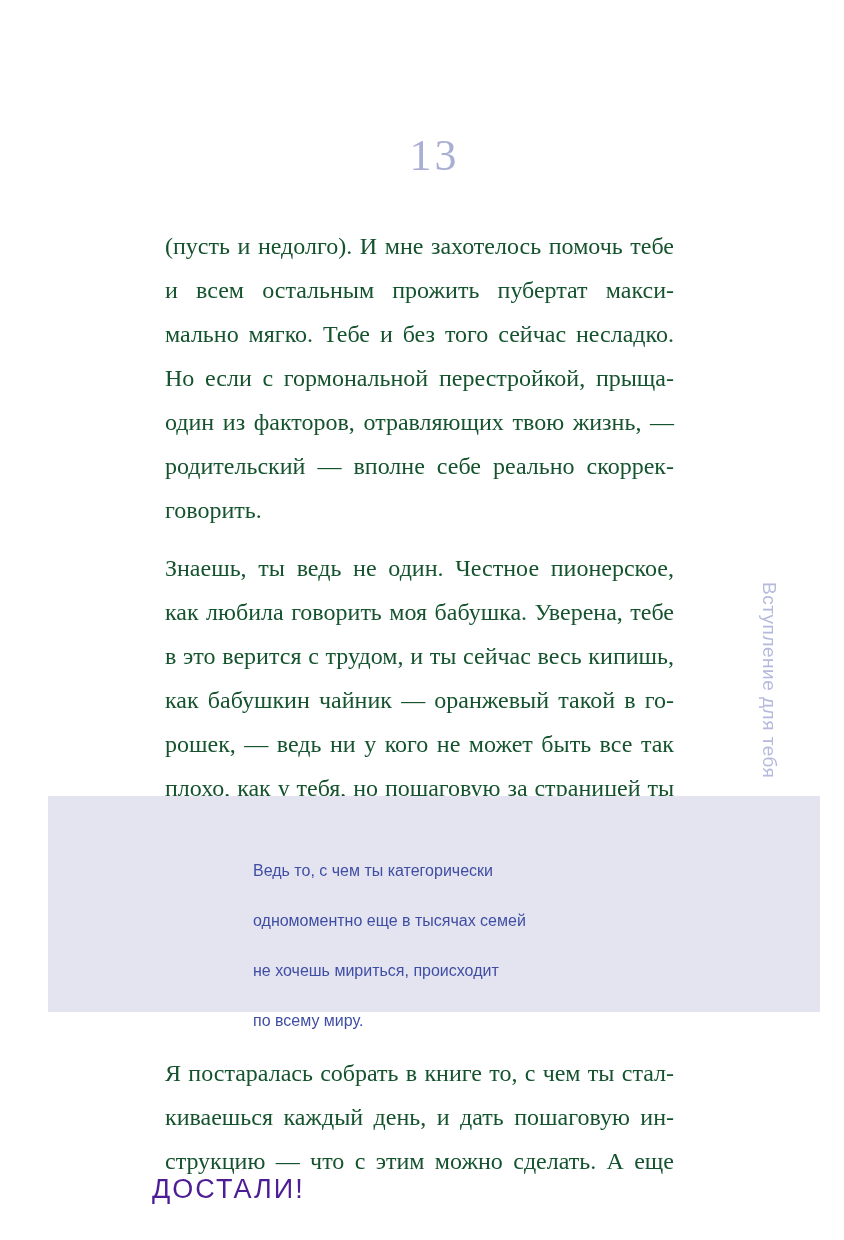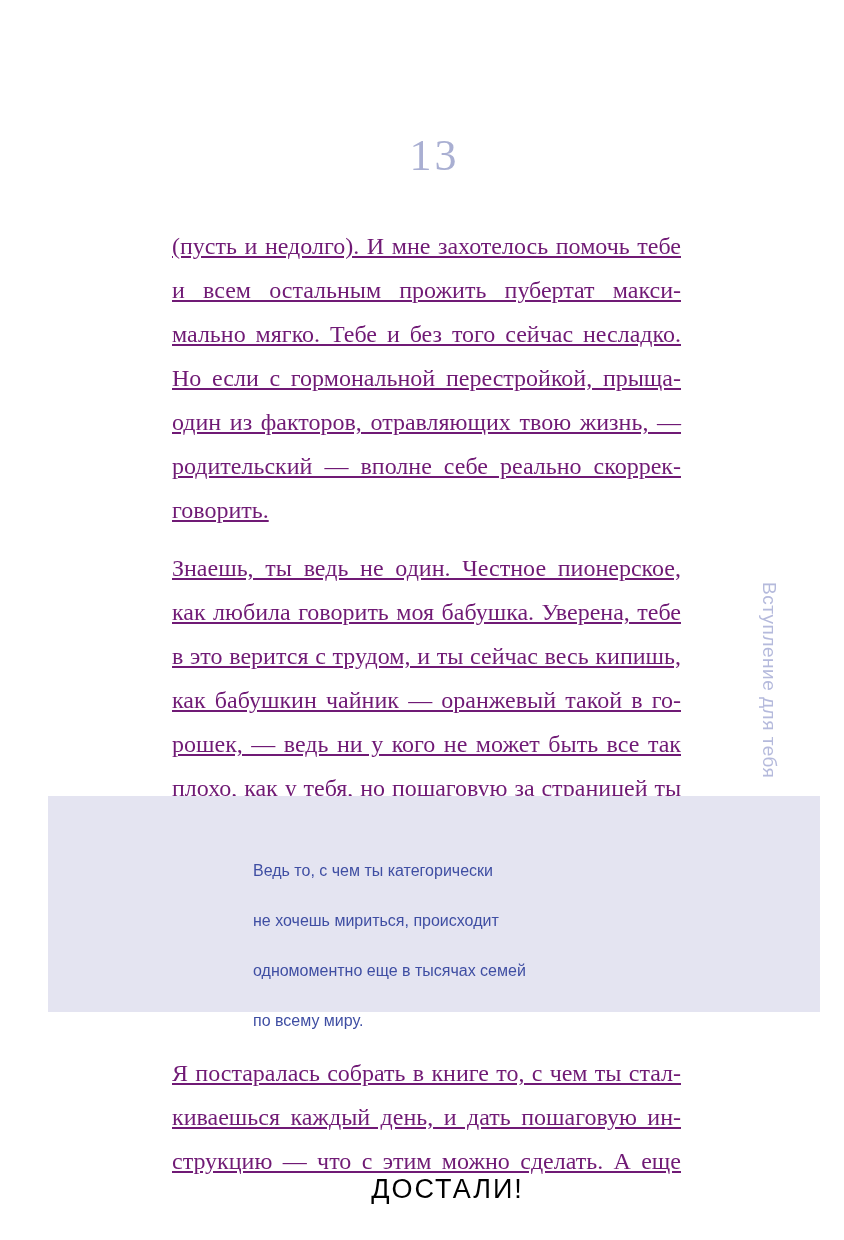--- a/index.html
+++ b/index.html
@@ -20,26 +20,25 @@
     text-align: center;
     font-family: "Liberation Serif", serif;
     font-size: 44px;
     font-weight: 400;
     color: #a9afd2;
     letter-spacing: 3px;
     line-height: 44px;
   }
   .body-col {
     position: absolute;
-    left: 112px;
+    left: 105px;
     width: 533px;
-    color: #701a75;
+    color: #14532d;
     font-size: 24px;
     line-height: 32px;
-    text-decoration: underline;
   }
   .para-1 { top: 170px; }
   .para-2 { top: 492px; }
   .para-3 { top: 997px; }
   .line {
     text-align: justify;
     text-align-last: justify;
     white-space: nowrap;
   }
   .line.last {
@@ -72,27 +71,26 @@
     font-family: "Liberation Sans", "DejaVu Sans", sans-serif;
     font-weight: 400;
     font-size: 16px;
     line-height: 38px;
     color: #3f4ea3;
     white-space: nowrap;
   }
   .footer-title {
     position: absolute;
     top: 1126px;
-    left: 133px;
+    left: 104px;
     width: 533px;
-    text-align: center;
     font-family: "Liberation Sans", sans-serif;
     font-size: 27px;
     font-weight: 300;
-    color: #000000;
+    color: #4c1d95;
     letter-spacing: 2px;
   }
 </style>
 </head>
 <body>
 
 <div class="page">
 
   <div class="page-number">13</div>
 
@@ -113,22 +111,22 @@
     <div class="line">как бабушкин чайник — оранжевый такой в го-</div>
     <div class="line">рошек, — ведь ни у кого не может быть все так</div>
     <div class="line">плохо, как у тебя, но пошаговую за страницей ты</div>
     <div class="line last">убедишься, что не одинок.</div>
   </div>
 
   <div class="sidebar-label">Вступление для тебя</div>
 
   <div class="callout">
     <div class="c-line">Ведь то, с чем ты категорически</div>
+    <div class="c-line">одномоментно еще в тысячах семей</div>
     <div class="c-line">не хочешь мириться, происходит</div>
-    <div class="c-line">одномоментно еще в тысячах семей</div>
     <div class="c-line">по всему миру.</div>
   </div>
 
   <div class="body-col para-3">
     <div class="line">Я постаралась собрать в книге то, с чем ты стал-</div>
     <div class="line">киваешься каждый день, и дать пошаговую ин-</div>
     <div class="line">струкцию — что с этим можно сделать. А еще</div>
   </div>
 
   <div class="footer-title">ДОСТАЛИ!</div>

